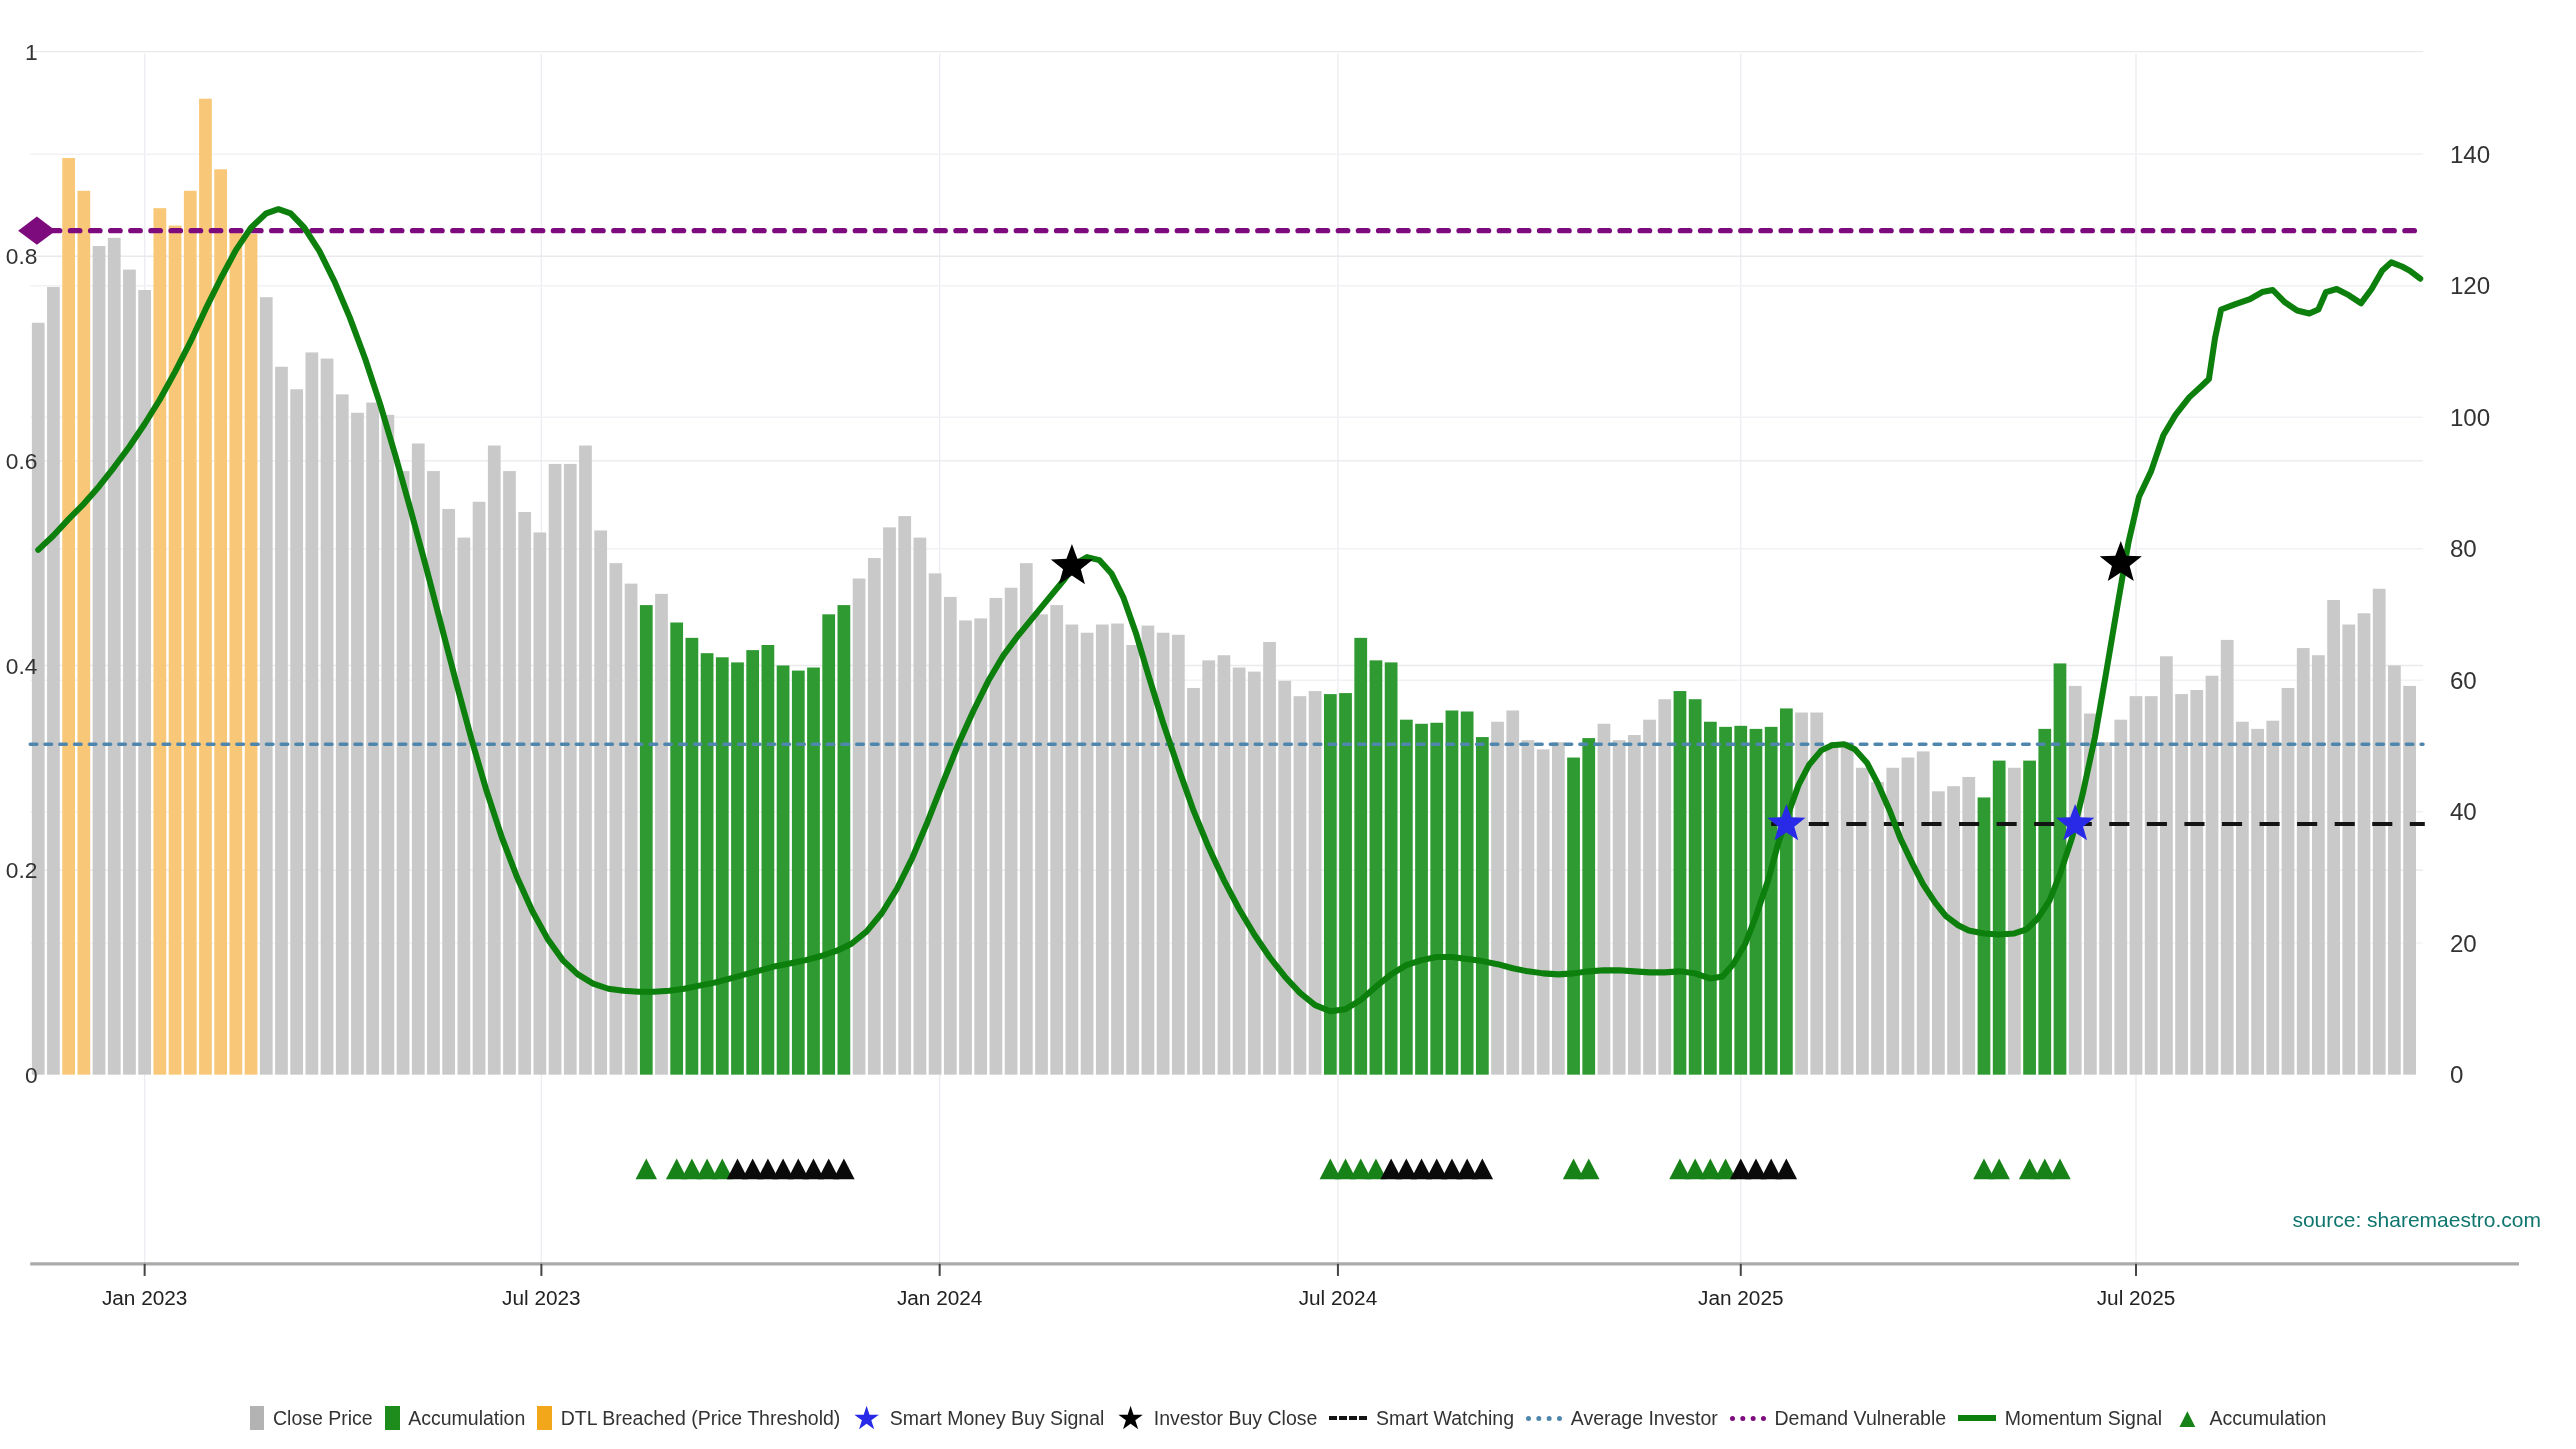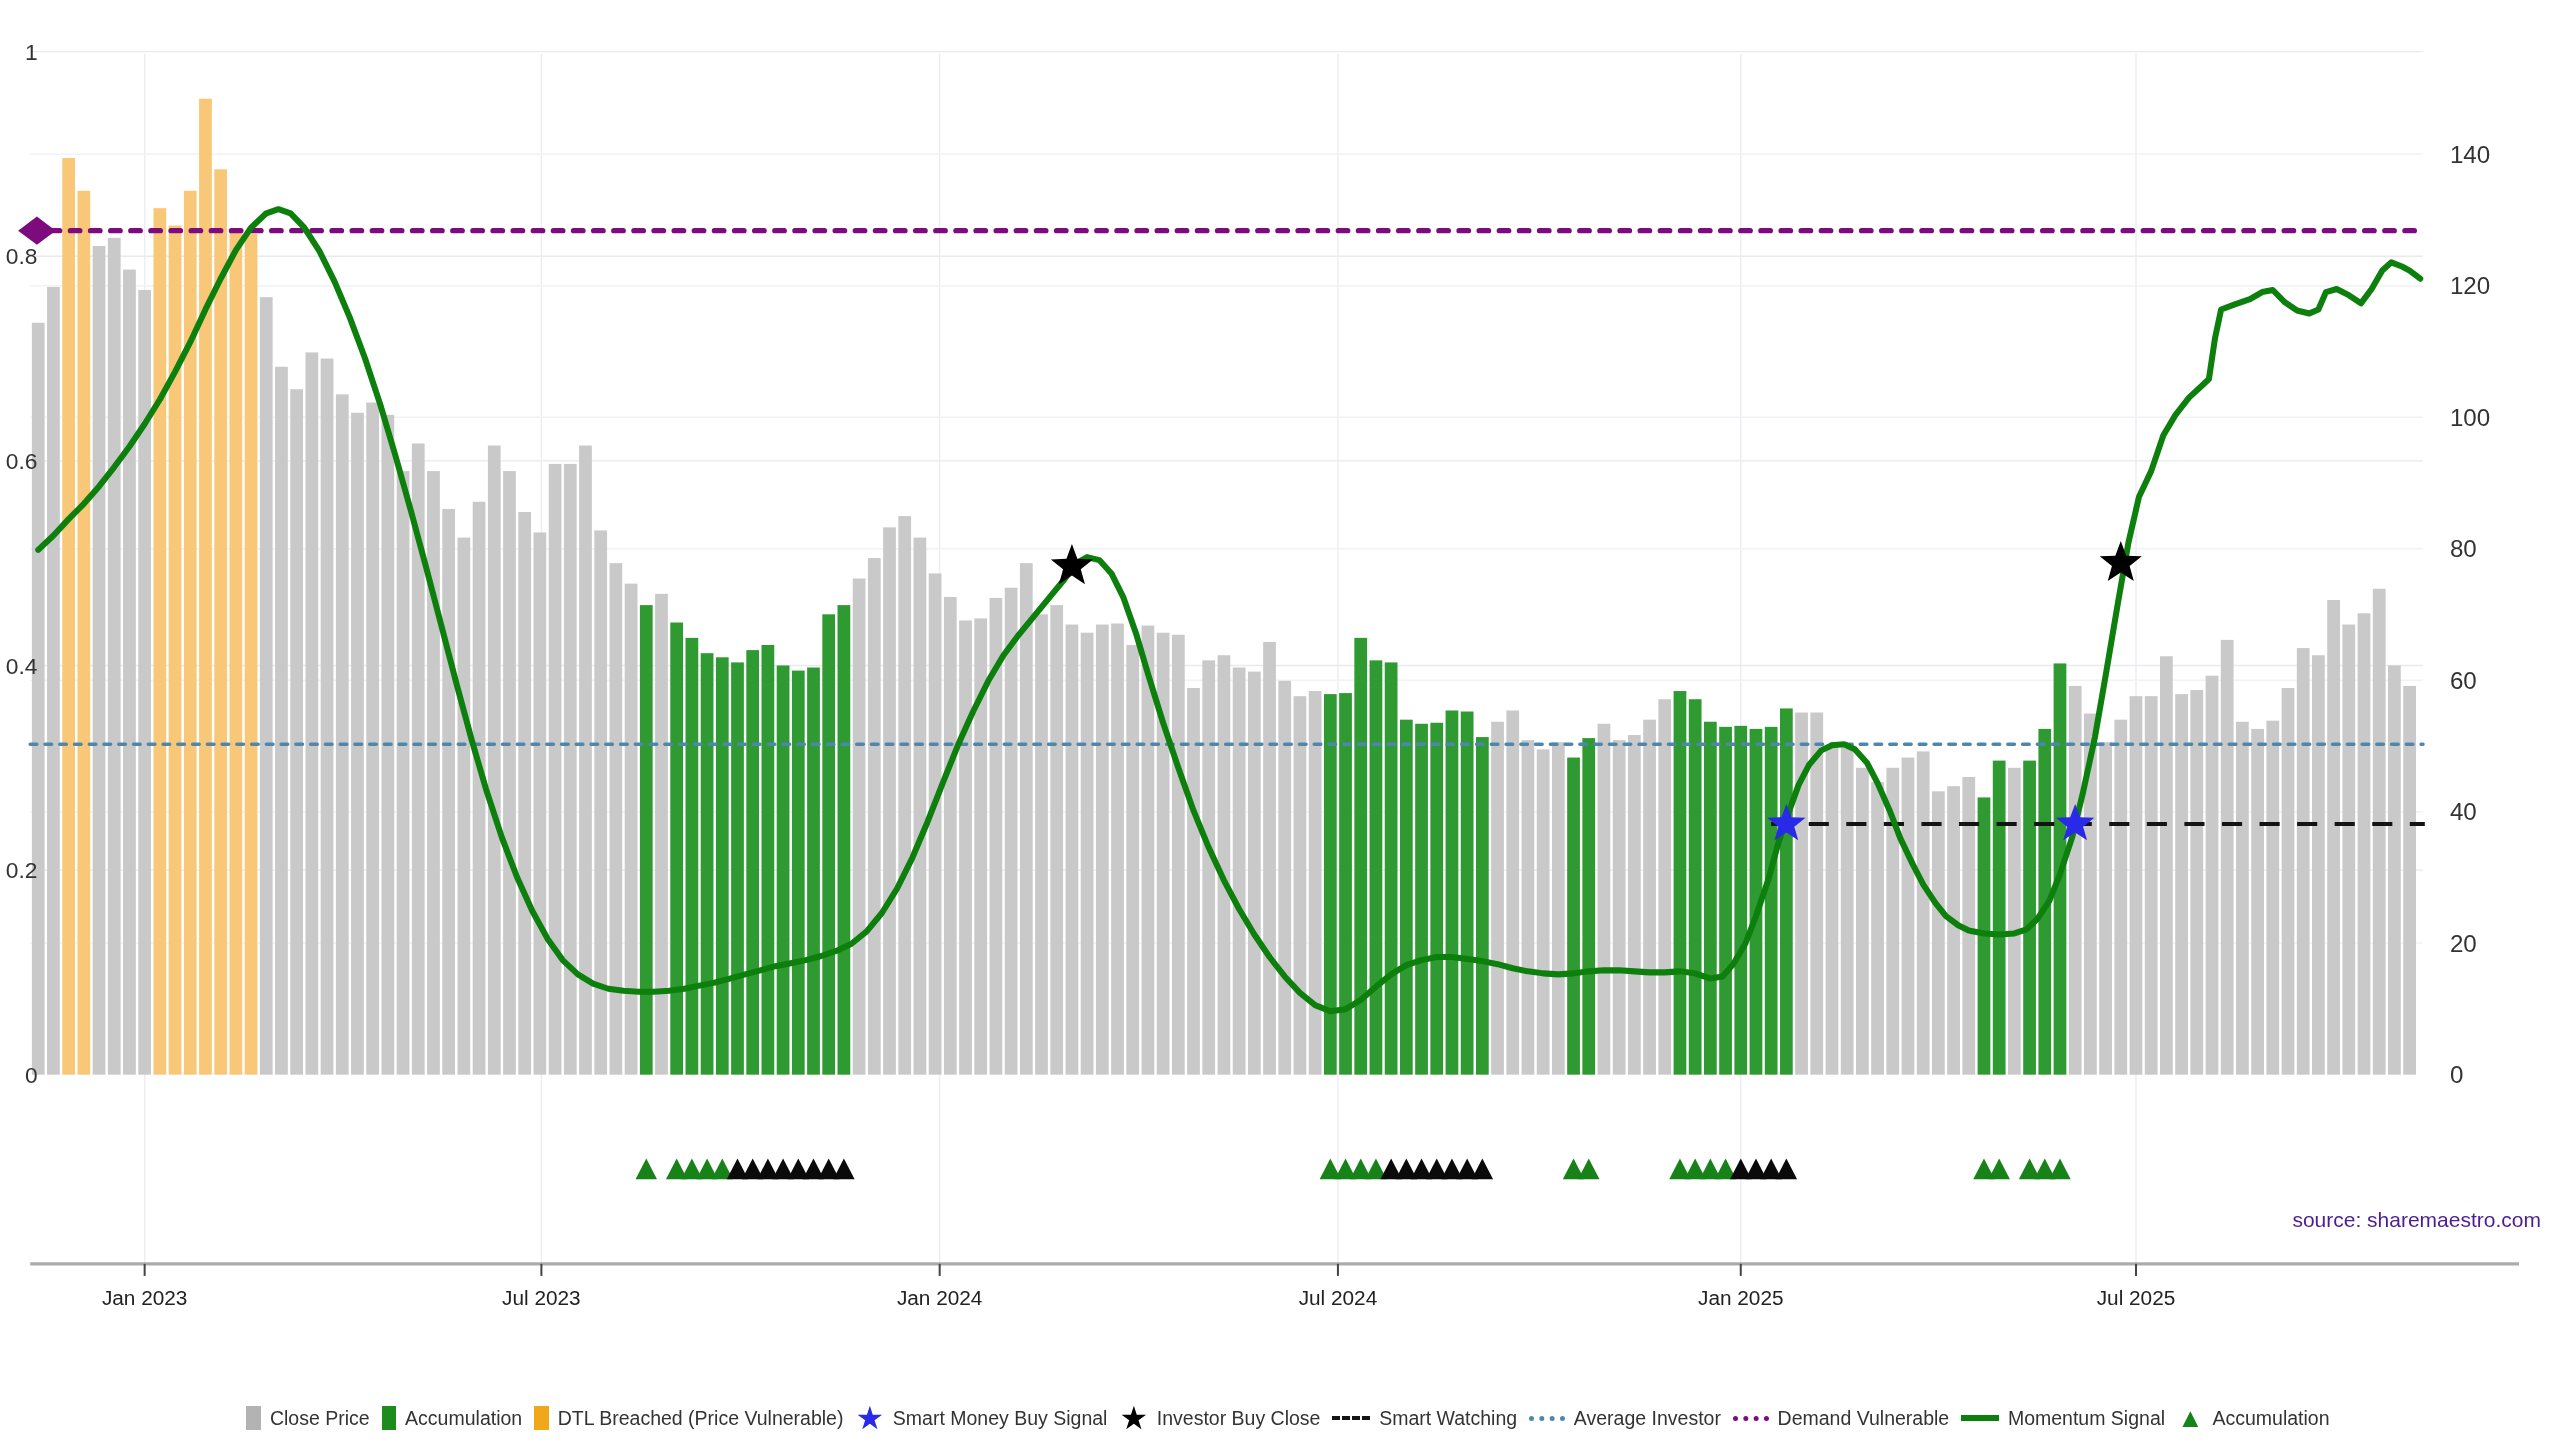--- a/index.html
+++ b/index.html
@@ -10,21 +10,21 @@
   .x-label{fill:#222222;font-size:31px;}
   .right-label{fill:#333333;font-size:36px;}
   #legend{position:absolute;left:0;right:0;top:1406px;display:flex;justify-content:center;align-items:center;gap:12px;font-size:19.5px;color:#333;}
   .legend-item{display:flex;align-items:center;gap:8.7px;white-space:nowrap;}
   .sw{width:14.8px;height:24px;display:inline-block;}
   .lg-star{font-size:32px;line-height:24px;}
   .lg-dash{width:38px;height:0;border-top:4.7px dashed #141414;display:inline-block;}
   .lg-dots{width:36px;height:0;border-top:5.4px dotted;display:inline-block;}
   .lg-solid{width:38px;height:6px;display:inline-block;}
   .lg-tri{font-size:27px;line-height:24px;}
-  #source-note{position:absolute;top:1208px;right:35px;font-size:21px;color:#4c1d95;}
+  #source-note{position:absolute;top:1208px;right:35px;font-size:21px;color:#0f766e;}
 </style>
 </head>
 <body>
 
 <div id="stage">
   <svg id="chart-svg" width="2576" height="1449" viewBox="0 0 3840 2160" xmlns="http://www.w3.org/2000/svg">
       <line x1="215.62" y1="80" x2="215.62" y2="1884" stroke="#ececf2" stroke-width="2"></line>
       <line x1="807.046" y1="80" x2="807.046" y2="1884" stroke="#ececf2" stroke-width="2"></line>
       <line x1="1400.738" y1="80" x2="1400.738" y2="1884" stroke="#ececf2" stroke-width="2"></line>
       <line x1="1994.43" y1="80" x2="1994.43" y2="1884" stroke="#ececf2" stroke-width="2"></line>
@@ -280,21 +280,21 @@
       <div class="legend-item">
         <span class="sw" style="background: rgb(179, 179, 179);"></span>
         <span>Close Price</span>
       </div>
       <div class="legend-item">
         <span class="sw" style="background: rgb(29, 140, 29);"></span>
         <span>Accumulation</span>
       </div>
       <div class="legend-item">
         <span class="sw" style="background: rgb(242, 167, 27);"></span>
-        <span>DTL Breached (Price Vulnerable)</span>
+        <span>DTL Breached (Price Threshold)</span>
       </div>
       <div class="legend-item">
         <span class="lg-star" style="color: rgb(41, 41, 232);">★</span>
         <span>Smart Money Buy Signal</span>
       </div>
       <div class="legend-item">
         <span class="lg-star" style="color: rgb(0, 0, 0);">★</span>
         <span>Investor Buy Close</span>
       </div>
       <div class="legend-item">

